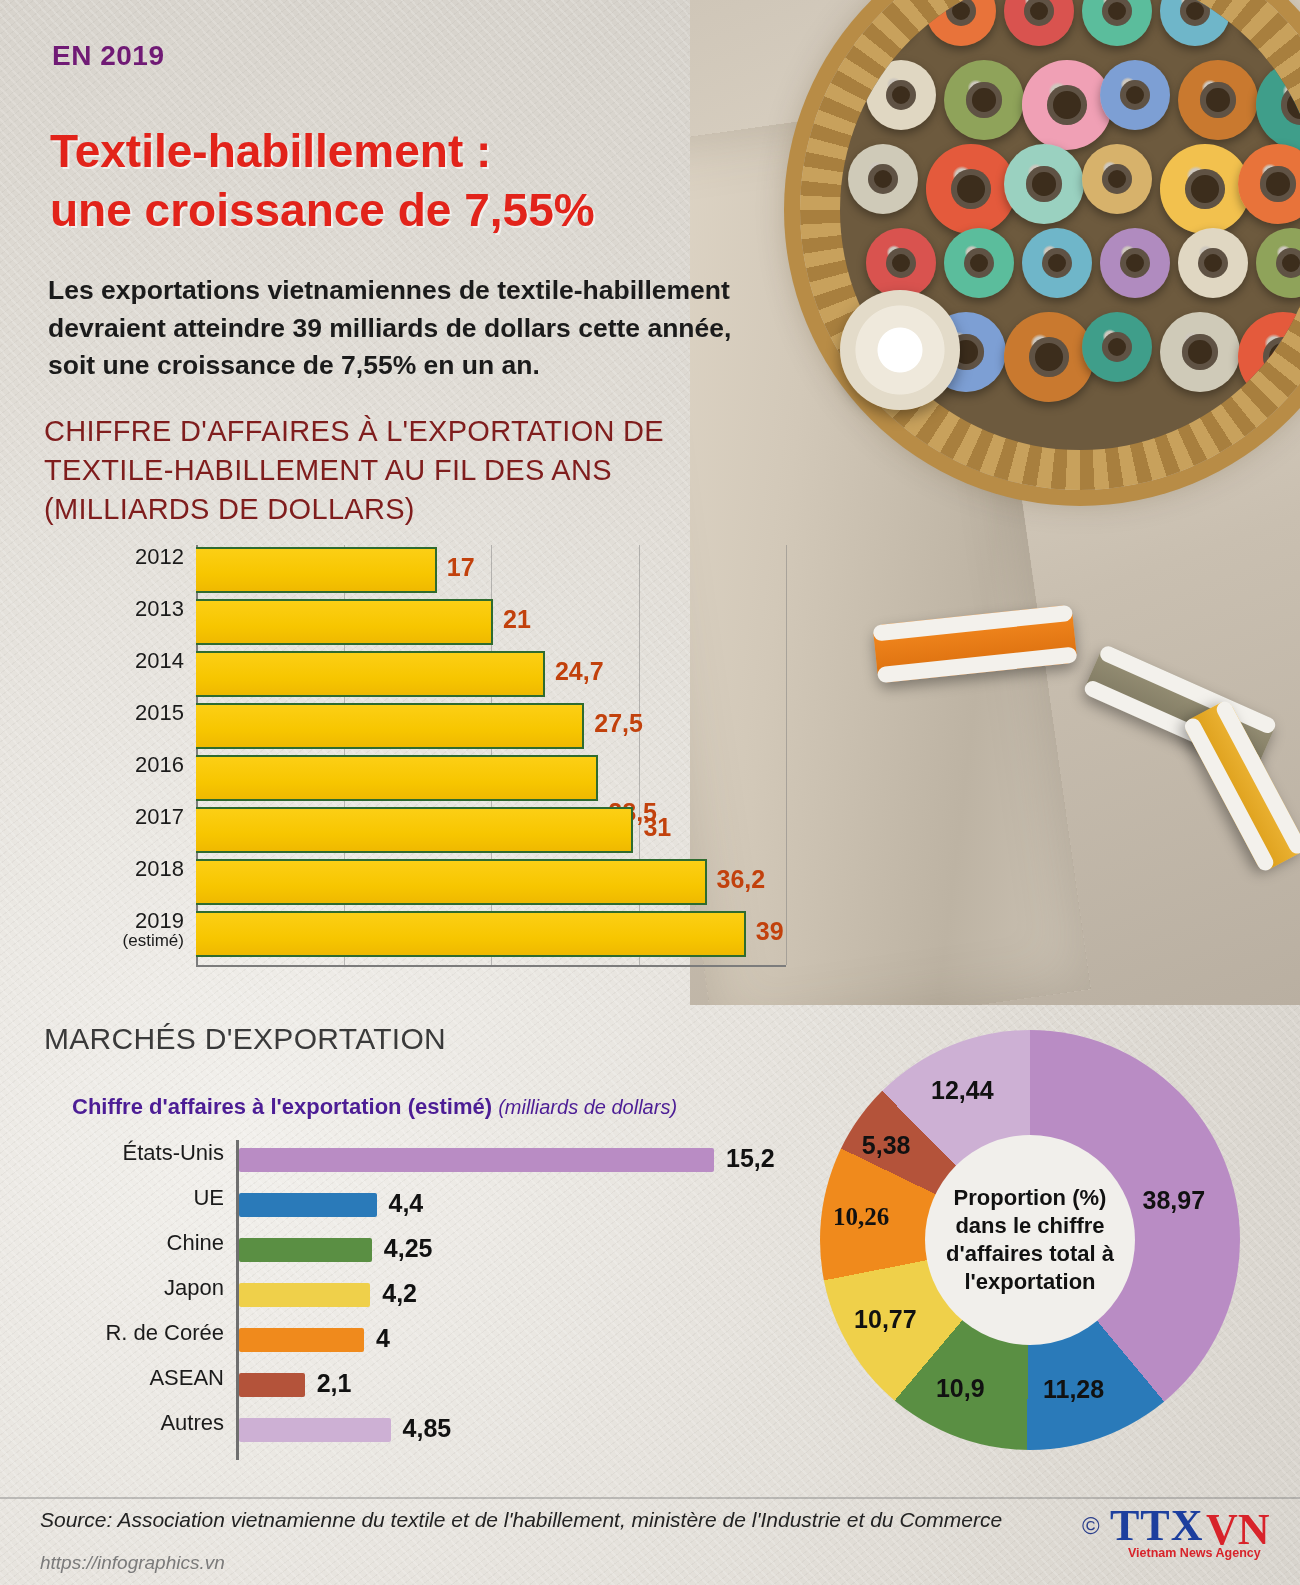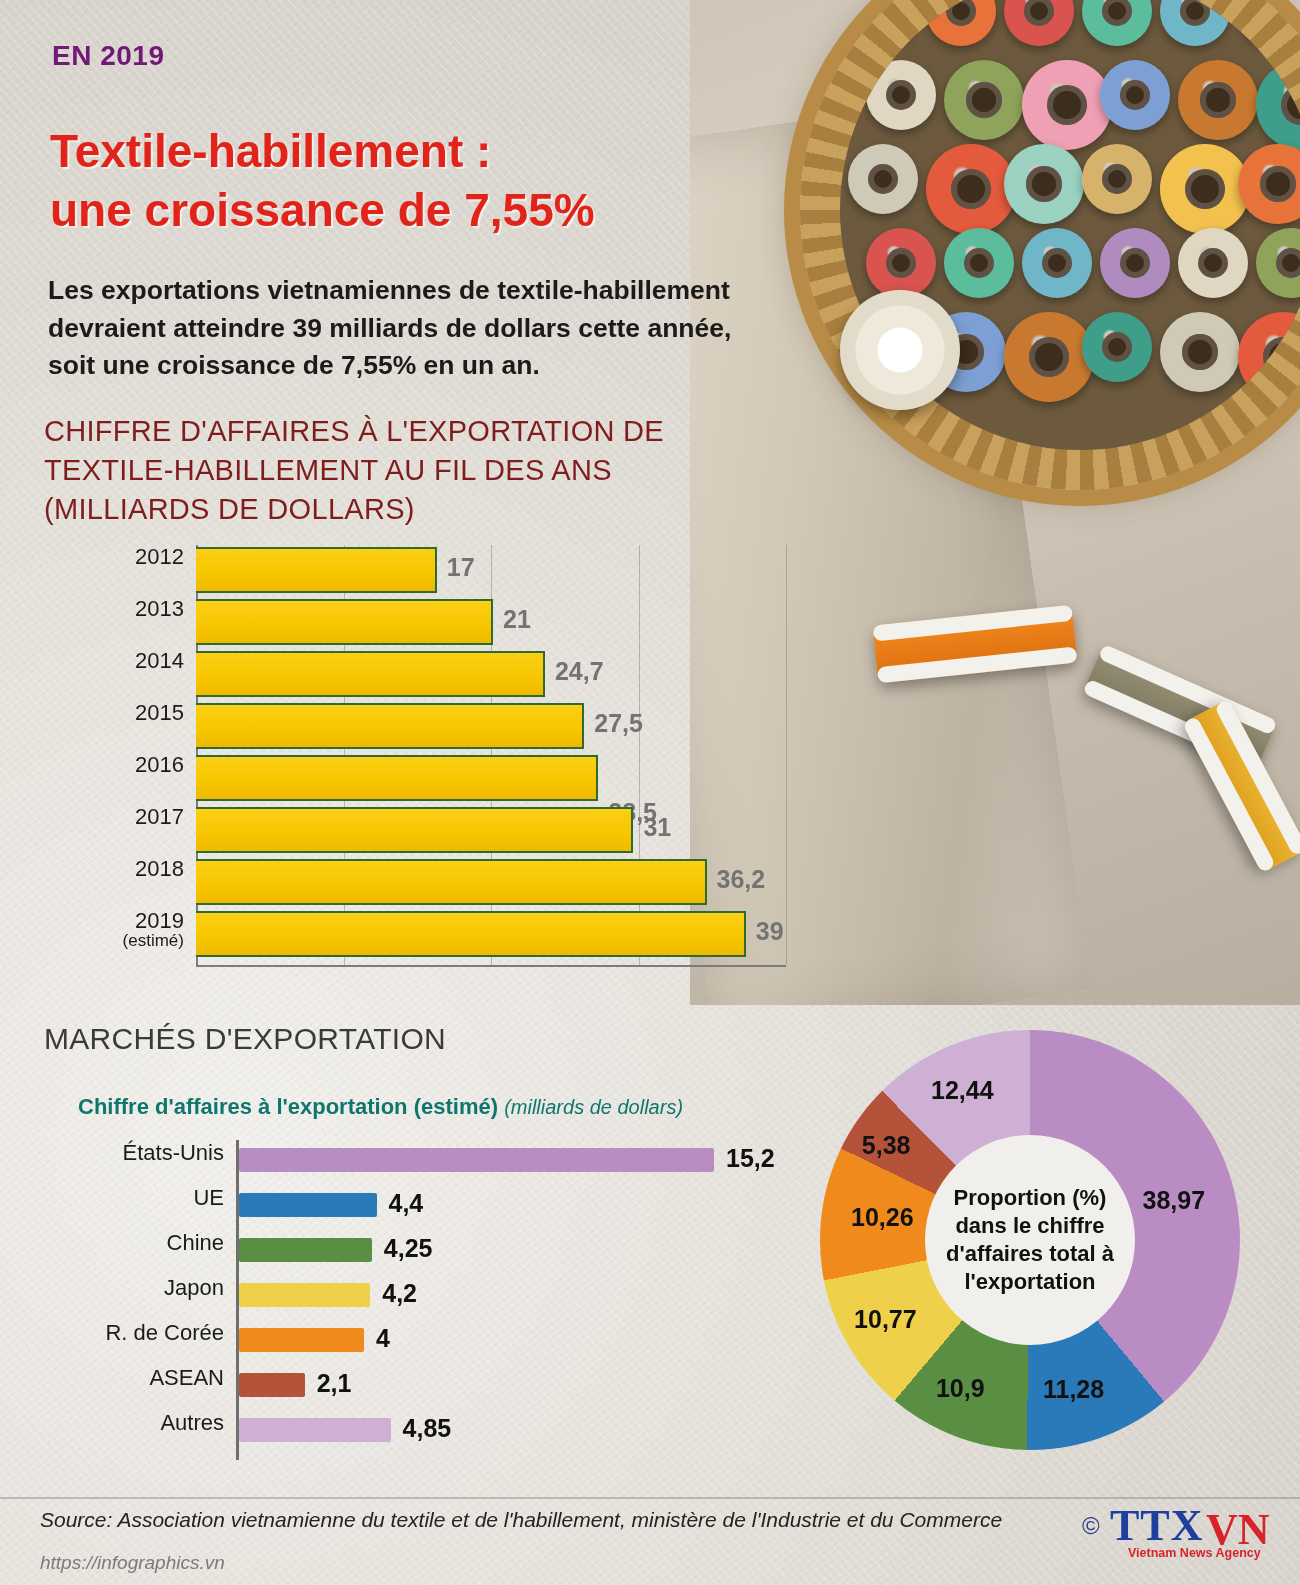--- a/index.html
+++ b/index.html
@@ -71,39 +71,39 @@
     font-size:26.5px;line-height:1.42;color:#1b1b1b;font-weight:600;
   }
   .sec1-title{
     position:absolute;left:44px;top:412px;width:690px;
     font-size:29px;line-height:1.34;color:#7f1d1d;letter-spacing:.3px;
   }
   .sec2-title{
     position:absolute;left:44px;top:1022px;font-size:30px;color:#3a3a3a;letter-spacing:.3px;
   }
   .sub-label{
-    position:absolute;left:78px;top:1094px;font-size:22px;font-weight:bold;color:#0f766e;
+    position:absolute;left:72px;top:1094px;font-size:22px;font-weight:bold;color:#4c1d95;
   }
   .sub-label i{font-weight:normal;font-size:20px;}
   
   .chart1{position:absolute;left:44px;top:545px;width:740px;height:430px;}
   .c1-axis{position:absolute;left:152px;top:0;width:2px;height:420px;background:#7c7c7c;}
   .c1-grid{position:absolute;top:0;width:1px;height:420px;background:rgba(120,120,120,.45);}
   .c1-base{position:absolute;left:152px;top:420px;height:2px;background:#7c7c7c;}
   .row1{position:absolute;left:0;height:46px;}
   .row1 .ylab{
     position:absolute;left:0;width:140px;text-align:right;font-size:22px;color:#1b1b1b;line-height:1.05;
   }
   .row1 .ylab small{display:block;font-size:17px;}
   .bar1{
     position:absolute;left:152px;top:2px;height:42px;
     background:linear-gradient(180deg,#fccf15 0%,#f7c600 60%,#efb900 100%);
     border:2px solid #2f6b2f;border-left:none;
   }
-  .val1{position:absolute;font-size:25px;font-weight:bold;color:#737373;top:8px;}
+  .val1{position:absolute;font-size:25px;font-weight:bold;color:#c2410c;top:8px;}
   
   .chart2{position:absolute;left:44px;top:1140px;width:740px;height:330px;}
   .c2-axis{position:absolute;left:192px;top:0;width:3px;height:320px;background:#6f6f6f;}
   .row2{position:absolute;left:0;height:40px;}
   .row2 .ylab2{position:absolute;left:0;width:180px;text-align:right;font-size:22px;color:#1b1b1b;}
   .bar2{position:absolute;left:195px;top:8px;height:24px;border-radius:2px;}
   .val2{position:absolute;font-size:25px;font-weight:bold;color:#111;top:4px;}
   
   .donut-wrap{position:absolute;left:800px;top:1020px;width:470px;height:470px;}
   .donut{position:absolute;left:20px;top:10px;width:420px;height:420px;border-radius:50%;}
@@ -291,21 +291,21 @@
 <div class="donut-wrap">
   <div class="donut" id="donut-ring" style="background: conic-gradient(rgb(185, 140, 196) 0deg, rgb(185, 140, 196) 140.29deg, rgb(42, 122, 185) 140.29deg, rgb(42, 122, 185) 180.9deg, rgb(90, 143, 67) 180.9deg, rgb(90, 143, 67) 220.14deg, rgb(239, 208, 74) 220.14deg, rgb(239, 208, 74) 258.91deg, rgb(240, 138, 28) 258.91deg, rgb(240, 138, 28) 295.85deg, rgb(180, 83, 58) 295.85deg, rgb(180, 83, 58) 315.22deg, rgb(205, 176, 212) 315.22deg, rgb(205, 176, 212) 360deg);"></div>
   <div class="donut-hole">
     <span>Proportion (%) dans le chiffre d'affaires total à l'exportation</span>
   </div>
   <div id="donut-labels">
       <div class="dlab" style="left: 342.49px; top: 149.66px; margin-top: 16px;">38,97</div>
       <div class="dlab" style="left: 243px; top: 354.912px;">11,28</div>
       <div class="dlab" style="left: 135.915px; top: 353.848px;">10,9</div>
       <div class="dlab" style="left: 54.1025px; top: 285.144px;">10,77</div>
-      <div class="dlab" style="left: 51px; top: 183.448px;">10,26</div>
+      <div class="dlab" style="left: 33px; top: 183.448px; font-family: Liberation Serif, serif;">10,26</div>
       <div class="dlab" style="left: 61.7934px; top: 111.015px;">5,38</div>
       <div class="dlab" style="left: 131.049px; top: 56.0641px;">12,44</div>
     </div>
 </div>
 
 <div class="footer-rule"></div>
 <div class="source">Source: Association vietnamienne du textile et de l'habillement, ministère de l'Industrie et du Commerce</div>
 <div class="url">https://infographics.vn</div>
 <div class="copyr">©</div>
 <div class="logo">

